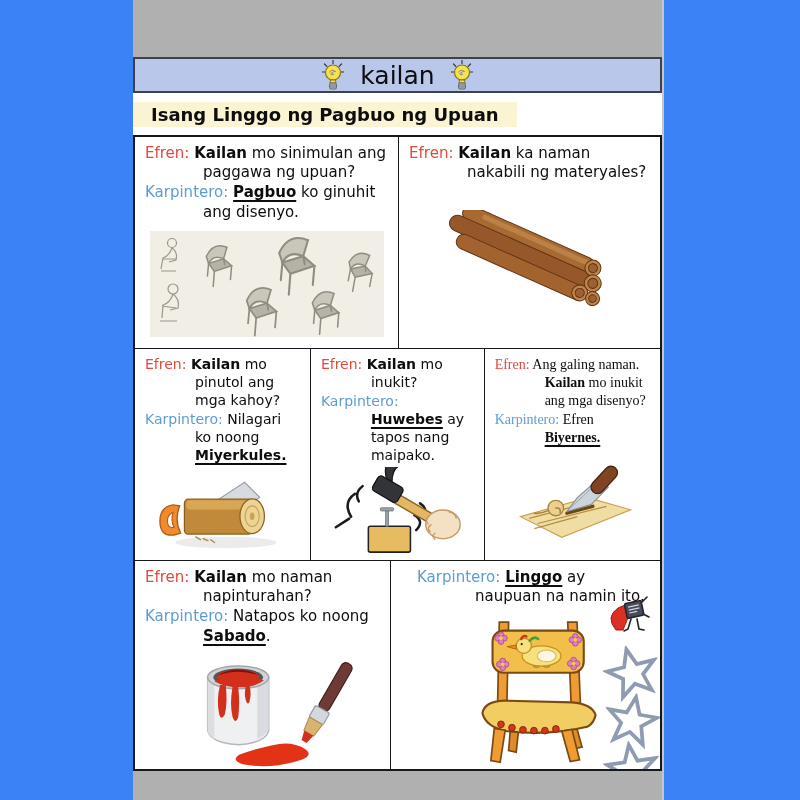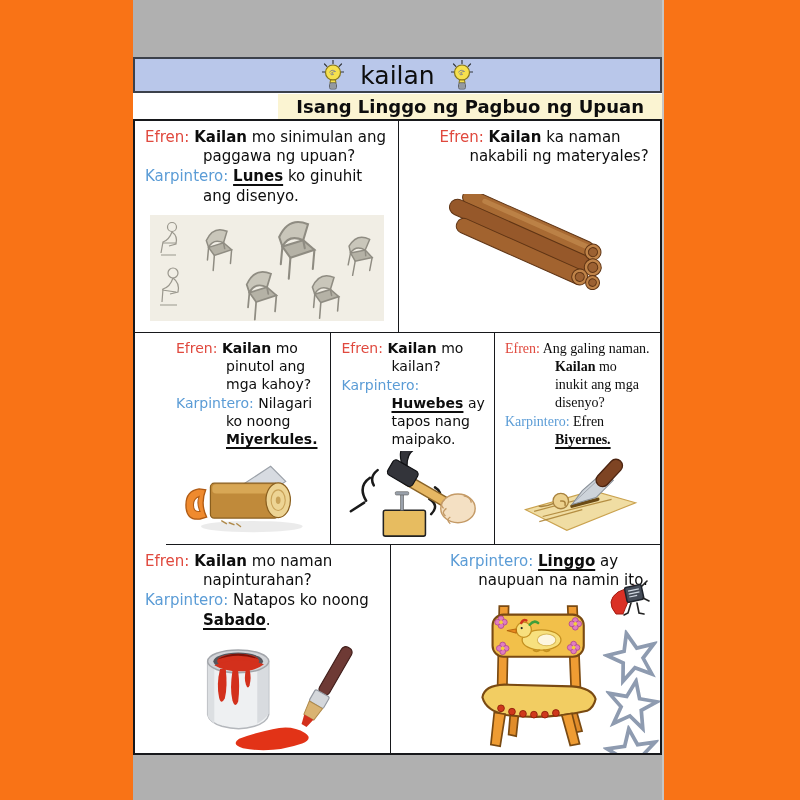--- a/index.html
+++ b/index.html
@@ -1,34 +1,34 @@
 <!DOCTYPE html>
 <html style="--efren-red: #e0493e; --karpintero-blue: #5b9cd6; --header-bg: #b9c7ea; --subtitle-bg: #fbf4d2; --band-gray: #b0b0b0;"><head>
 <meta charset="utf-8">
 <style>
   html,body{margin:0;padding:0;background:#fff;}
-  .stage{position:relative;width:800px;height:800px;background:#f97316;overflow:hidden;
+  .stage{position:relative;width:800px;height:800px;background:#3b82f6;overflow:hidden;
          font-family:"DejaVu Sans",sans-serif;color:#0d0d0d;}
   .photo{position:absolute;left:133px;top:0;width:529px;height:800px;background:#fff;
          border-right:2px solid #c6c6c6;box-sizing:content-box;}
   .band-top{height:57px;background:var(--band-gray,#b0b0b0);}
   .band-bottom{height:45px;background:var(--band-gray,#b0b0b0);}
   .header-bar{box-sizing:border-box;height:36px;border:2px solid #3c414b;
               background:var(--header-bg,#b9c7ea);display:flex;align-items:center;justify-content:center;gap:16px;}
   .header-title{font-size:25px;line-height:1;}
-  .subtitle-row{height:26px;display:flex;justify-content:flex-end;align-items:center;background:#fff;}
+  .subtitle-row{height:42px;display:flex;justify-content:flex-start;align-items:center;background:#fff;}
   .subtitle{background:var(--subtitle-bg,#fbf4d2);font-weight:bold;font-size:18px;padding:2px 18px;white-space:nowrap;}
   .grid{box-sizing:border-box;border:2px solid #17181b;}
   .row{display:flex;}
-  .row-1{height:212px;}.row-2{height:212px;margin-left:31px;}.row-3{height:208px;gap:16px;}
+  .row-1{height:212px;}.row-2{height:212px;}.row-3{height:208px;gap:16px;}
   .panel{box-sizing:border-box;border-right:1.5px solid #17181b;border-bottom:1.5px solid #17181b;
          padding:7px 9px 3px 10px;display:flex;flex-direction:column;overflow:hidden;position:relative;background:#fff;}
   .row .panel:last-child{border-right:none;}
   .row:last-child .panel{border-bottom:none;}
-  .w-half-a{width:50.3%;}.w-half-b{width:49.7%;text-align:center;}
+  .w-half-a{width:50.3%;}.w-half-b{width:49.7%;}
   .w-third-a{width:33.5%;}.w-third-b{width:33.1%;}.w-third-c{width:33.4%;font-family:Liberation Serif, serif;}
   .line{font-size:15px;line-height:1.28;margin:0 0 1px;padding-left:58px;text-indent:-58px;}
   .row-2 .line{font-size:14px;padding-left:50px;text-indent:-50px;}
   .efren{color:var(--efren-red,#e0493e);}
   .karp{color:var(--karpintero-blue,#5b9cd6);}
   b{font-weight:bold;}
   .day{font-weight:bold;text-decoration:underline;text-decoration-thickness:1.6px;text-underline-offset:2.5px;}
   .img-wrap{flex:1;display:flex;align-items:center;justify-content:center;min-height:0;}
   .img-wrap svg{flex:none;}
   .panel-finished .img-wrap{justify-content:flex-start;padding-left:46px;align-items:flex-end;padding-bottom:2px;}
@@ -82,21 +82,21 @@
       <span class="subtitle">Isang Linggo ng Pagbuo ng Upuan</span>
     </div>
 
     <div class="grid">
 
       <div class="row row-1">
 
         <section class="panel w-half-a">
           <div>
             <p class="line"><span class="efren">Efren:</span> <span></span><b>Kailan</b><span> mo sinimulan ang paggawa ng upuan?</span></p>
-            <p class="line"><span class="karp">Karpintero:</span> <span></span><span class="day">Lunes</span><span> ko ginuhit ang disenyo.</span></p>
+            <p class="line"><span class="karp">Karpintero:</span> <span></span><span class="day">Pagbuo</span><span> ko ginuhit ang disenyo.</span></p>
           </div>
           <div class="img-wrap">
             <svg width="238" height="110" viewBox="0 0 238 110">
               <rect x="2" y="2" width="234" height="106" fill="#f1eee5"></rect>
               <g stroke="#8f8c82" fill="none" stroke-width="1.3" stroke-linecap="round">
                 <g transform="translate(56,16) scale(1.15)">
                   <path d="M2 10 Q8 -3 20 2 L17 12 Q8 8 4 16 Z" fill="#c9c6ba"></path>
                   <path d="M4 16 L17 12 L24 18 L9 23 Z" fill="#b5b2a6"></path>
                   <path d="M9 23 L8 36 M24 18 L23 30 M4 16 L3 27 M17 12 L18 17"></path>
                 </g>
@@ -174,21 +174,21 @@
               <ellipse cx="106" cy="48" rx="2.5" ry="4" fill="#c9a258"></ellipse>
               <path d="M22 36 q-14 2 -14 17 q0 17 15 15 l7 -2 q-7 -14 -1 -29 Z" fill="#ef8a2e" stroke="#b05a12" stroke-width="1.4"></path>
               <path d="M22 44 q-6 2 -6 9 q0 8 7 7 q-4 -8 -1 -16 Z" fill="#ffffff" stroke="#b05a12" stroke-width="1.1"></path>
               <path d="M46 70 l5 3 M54 72 l5 2 M62 73 l4 3" stroke="#b08a4a" stroke-width="1.5" stroke-linecap="round"></path>
             </svg>
           </div>
         </section>
 
         <section class="panel w-third-b">
           <div>
-            <p class="line"><span class="efren">Efren:</span> <span></span><b>Kailan</b><span> mo kailan?</span></p>
+            <p class="line"><span class="efren">Efren:</span> <span></span><b>Kailan</b><span> mo inukit?</span></p>
             <p class="line"><span class="karp">Karpintero:</span> <span></span><span class="day">Huwebes</span><span> ay tapos nang maipako.</span></p>
           </div>
           <div class="img-wrap">
             <svg width="148" height="88" viewBox="0 0 150 92">
               <path d="M30 28 q-13 9 -4 24 M38 20 q-9 7 -4 16 M24 54 l-14 9" stroke="#1a1a1a" stroke-width="2.6" fill="none" stroke-linecap="round"></path>
               <path d="M92 50 q11 7 2 16 M98 38 q8 5 4 11" stroke="#1a1a1a" stroke-width="2.6" fill="none" stroke-linecap="round"></path>
               <rect x="44" y="62" width="44" height="27" rx="2" fill="#e7bc60" stroke="#222222" stroke-width="1.6"></rect>
               <rect x="62" y="45" width="3.2" height="17" fill="#9aa1ab" stroke="#555" stroke-width="0.6"></rect>
               <rect x="56.5" y="42.5" width="14" height="3.5" rx="1.2" fill="#9aa1ab" stroke="#555" stroke-width="0.6"></rect>
               <g transform="rotate(30 80 38)">

